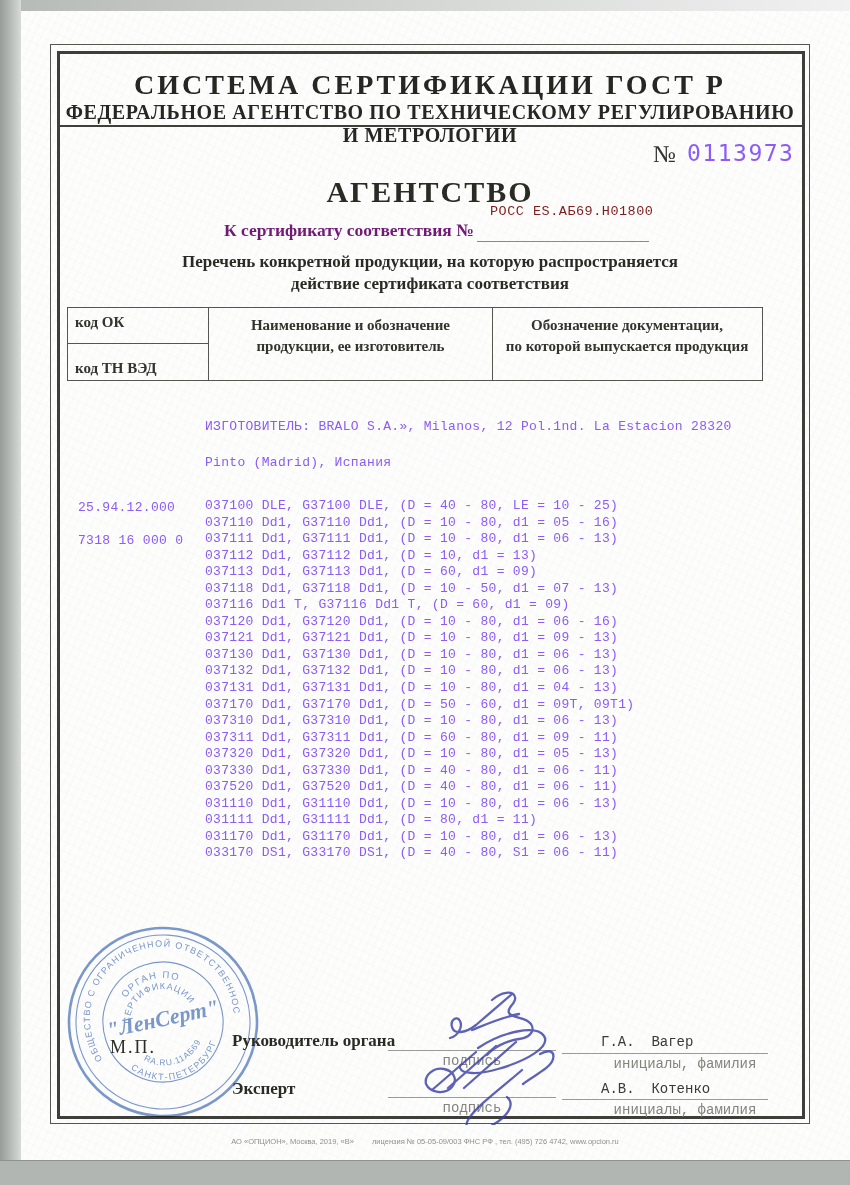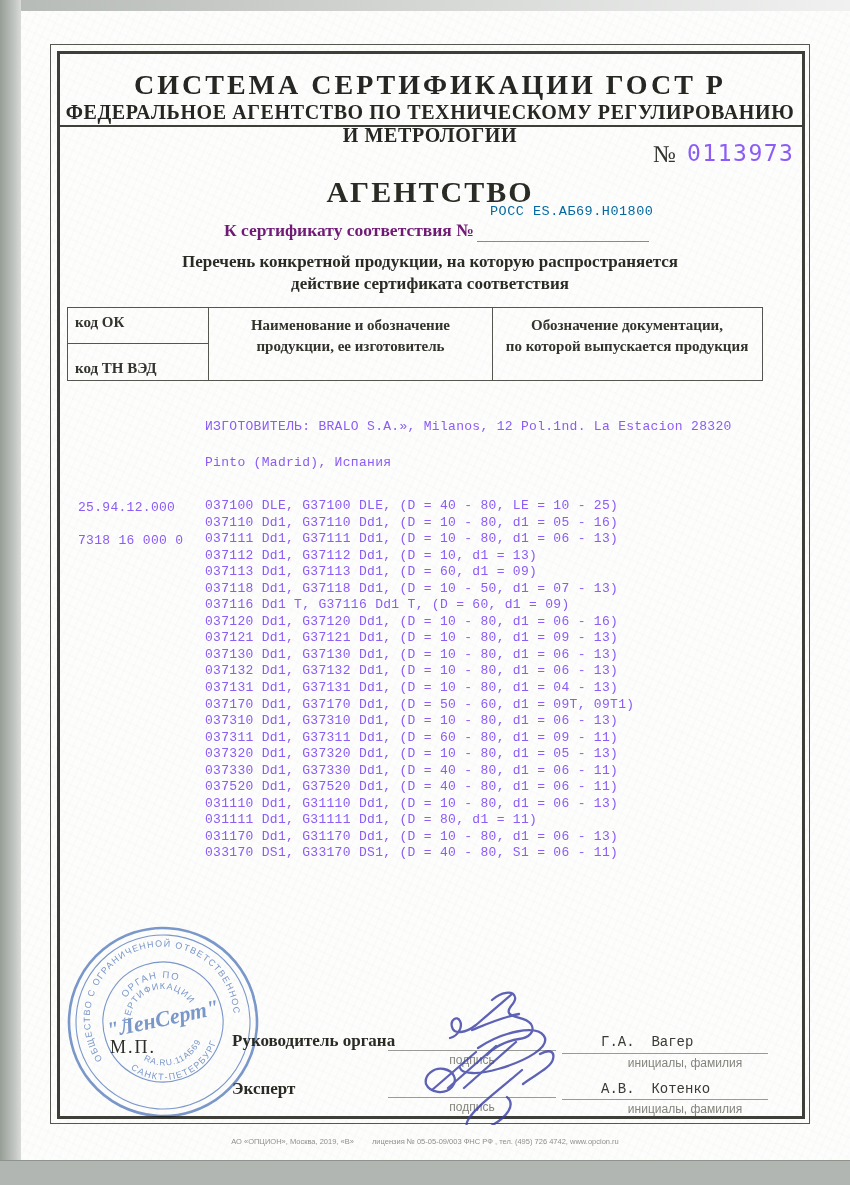--- a/index.html
+++ b/index.html
@@ -34,21 +34,21 @@
 
   .num-sign{left:653px;top:141px;font-size:24px;color:#33342e;}
   .num-red{left:687px;top:140px;font-family:"DejaVu Sans Mono",monospace;
     font-size:23px;letter-spacing:1.5px;}
 
   .doc-title{left:60px;top:175px;width:740px;text-align:center;
     font-size:30px;font-weight:bold;letter-spacing:2px;color:#2a2b25;}
 
   .cert-label{left:224px;top:220px;font-size:17.5px;font-weight:bold;color:#701a75;}
   .cert-value{left:490px;top:204px;font-family:"Liberation Mono",monospace;
-    font-size:13.5px;letter-spacing:0.5px;color:#0369a1;white-space:pre;}
+    font-size:13.5px;letter-spacing:0.5px;color:#7f1d1d;white-space:pre;}
   .cert-line{left:477px;top:241px;width:172px;height:0;border-top:1px solid #8a8a86;}
 
   .subtitle{left:65px;width:730px;text-align:center;font-size:17px;
     font-weight:bold;color:#2a2b25;}
   .sub1{top:252px;} .sub2{top:274px;}
 
   
   .tbl-frame{left:67px;top:307px;width:694px;height:72px;border:1.4px solid #55564f;}
   .tbl-v1{left:208px;top:307px;width:0;height:74px;border-left:1.4px solid #55564f;}
   .tbl-v2{left:492px;top:307px;width:0;height:74px;border-left:1.4px solid #55564f;}
@@ -78,21 +78,21 @@
   .lbl-expert{left:232px;top:1079px;}
   .sig-name{font-family:"Liberation Mono","DejaVu Sans Mono",monospace;
     font-size:14px;color:#3a3b35;white-space:pre;margin-left:36px;}
   .name-head{left:565px;top:1034px;}
   .name-expert{left:565px;top:1081px;}
   .uline{height:0;border-top:1px solid #9a9a96;}
   .sline1{left:388px;top:1050px;width:168px;}
   .sline2{left:388px;top:1097px;width:168px;}
   .nline1{left:562px;top:1053px;width:206px;}
   .nline2{left:562px;top:1099px;width:206px;}
-  .caption{font-family:Liberation Sans, sans-serif;font-size:12px;color:#84847e;}
+  .caption{font-family:Liberation Mono, monospace;font-size:14px;color:#84847e;}
   .cap-s1{left:388px;top:1053px;width:168px;text-align:center;}
   .cap-s2{left:388px;top:1100px;width:168px;text-align:center;}
   .cap-n1{left:600px;top:1056px;width:170px;text-align:center;}
   .cap-n2{left:600px;top:1102px;width:170px;text-align:center;}
   .ink{left:380px;top:950px;width:210px;height:175px;opacity:0.82;}
 
   .footer{left:65px;top:1137px;width:720px;text-align:center;
     font-family:"Liberation Sans",sans-serif;font-size:7.5px;color:#8f8f8b;}
   .footer span{margin:0 8px;}
 </style>

